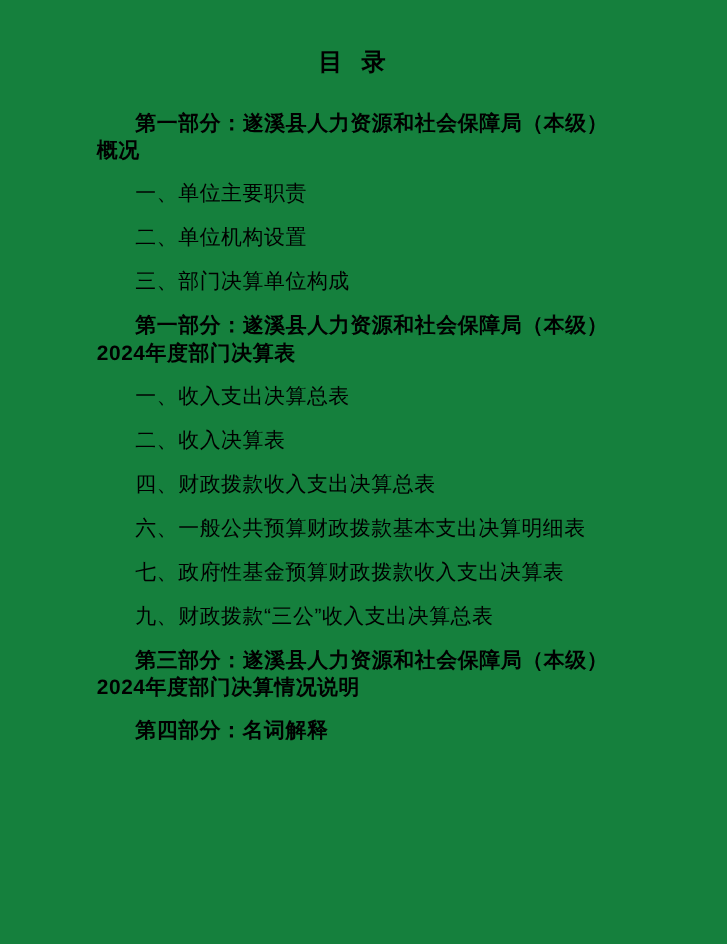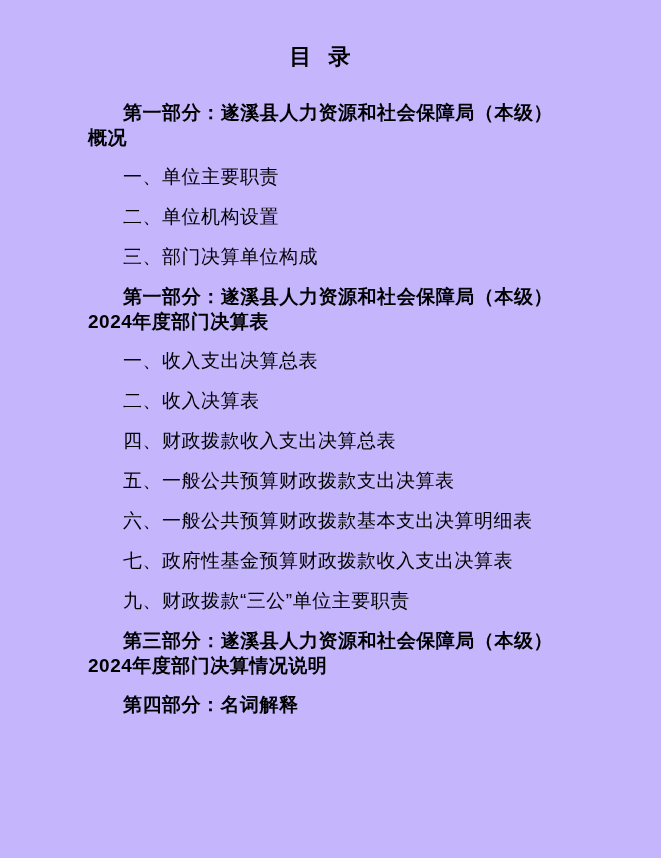--- a/index.html
+++ b/index.html
@@ -13,21 +13,21 @@
     overflow: hidden;
     color: #000000;
     font-family: "Liberation Sans", sans-serif;
   }
   .page {
     box-sizing: border-box;
     width: 661px;
     height: 858px;
     padding: 44px 108px 0 88px;
     overflow: hidden;
-    background: #c4b5fd;
+    background: #15803d;
   }
   .toc-title {
     margin: 0 0 30px 0;
     font-size: 22px;
     font-weight: bold;
     line-height: 26px;
     text-align: center;
     word-spacing: 9px;
     letter-spacing: 1px;
   }
@@ -60,22 +60,21 @@
 
   <p class="toc-item">一、单位主要职责</p>
   <p class="toc-item">二、单位机构设置</p>
   <p class="toc-item">三、部门决算单位构成</p>
 
   <p class="part-heading">第一部分：遂溪县人力资源和社会保障局（本级）2024年度部门决算表</p>
 
   <p class="toc-item">一、收入支出决算总表</p>
   <p class="toc-item">二、收入决算表</p>
   <p class="toc-item">四、财政拨款收入支出决算总表</p>
-  <p class="toc-item">五、一般公共预算财政拨款支出决算表</p>
   <p class="toc-item">六、一般公共预算财政拨款基本支出决算明细表</p>
   <p class="toc-item">七、政府性基金预算财政拨款收入支出决算表</p>
-  <p class="toc-item">九、财政拨款“三公”单位主要职责</p>
+  <p class="toc-item">九、财政拨款“三公”收入支出决算总表</p>
 
   <p class="part-heading">第三部分：遂溪县人力资源和社会保障局（本级）2024年度部门决算情况说明</p>
 
   <p class="part-heading">第四部分：名词解释</p>
 
 </div>
 
 </body></html>

